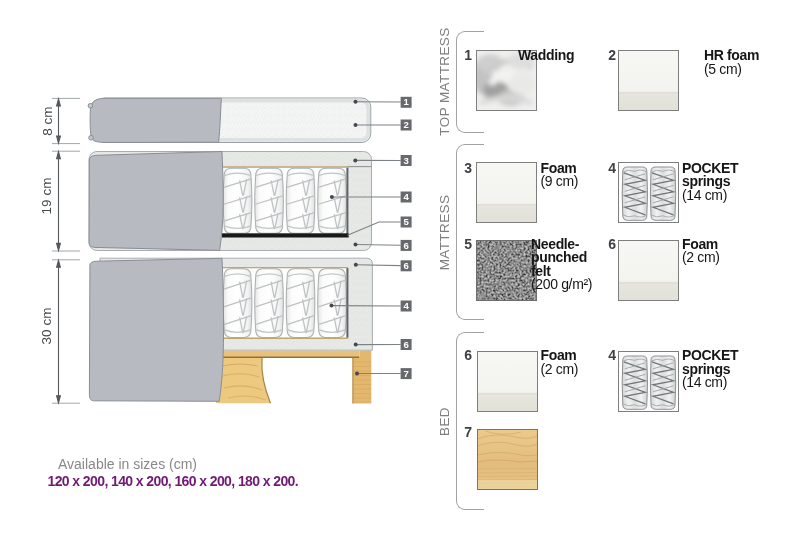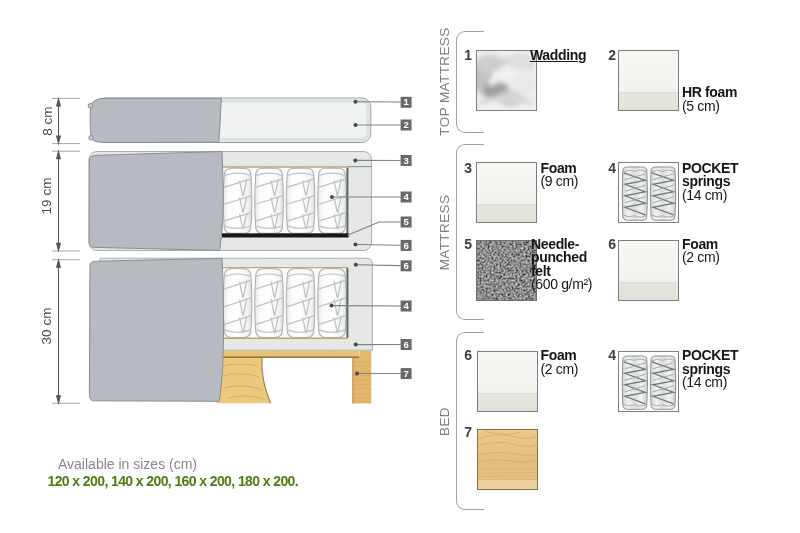--- a/index.html
+++ b/index.html
@@ -332,33 +332,33 @@
 </g>
 <defs>
           <filter id="wblur" x="-0.3" y="-0.3" width="1.6" height="1.6">
             <feGaussianBlur stdDeviation="2.6"></feGaussianBlur>
           </filter>
         </defs>
 <rect x="0.5" y="0.5" width="60" height="60" fill="none" stroke="#7e7e7e" stroke-width="1"></rect>
 </svg>
 </div>
 
-<div class="txt" style="left:530px;top:49.1px;text-decoration:underline;">Wadding</div>
+<div class="txt" style="left:518px;top:49.1px;">Wadding</div>
 
 <div class="num" style="left:590px;top:47.6px;">2</div>
 
 <div class="sw" style="left:617.5px;top:50.4px;">
 <svg width="61" height="61" viewBox="0 0 61 61">
 <rect width="61" height="61" fill="url(#foamG)"></rect>
 <line x1="0" y1="43" x2="61" y2="43" stroke="#d4d3cb" stroke-width="1"></line>
 <rect x="0.5" y="0.5" width="60" height="60" fill="none" stroke="#7e7e7e" stroke-width="1"></rect>
 </svg>
 </div>
 
-<div class="txt" style="left:682px;top:49.1px;margin-top:37px;">HR foam<br><span class="rg">(5 cm)</span></div>
+<div class="txt" style="left:704px;top:49.1px;">HR foam<br><span class="rg">(5 cm)</span></div>
 
 <div class="num" style="left:446px;top:160.5px;">3</div>
 
 <div class="sw" style="left:476.4px;top:161.5px;">
 <svg width="61" height="61" viewBox="0 0 61 61">
 <rect width="61" height="61" fill="url(#foamG)"></rect>
 <line x1="0" y1="43" x2="61" y2="43" stroke="#d4d3cb" stroke-width="1"></line>
 <rect x="0.5" y="0.5" width="60" height="60" fill="none" stroke="#7e7e7e" stroke-width="1"></rect>
 </svg>
 </div>
@@ -379,21 +379,21 @@
 
 <div class="num" style="left:446px;top:236.5px;">5</div>
 
 <div class="sw" style="left:476.2px;top:240.3px;">
 <svg width="61" height="61" viewBox="0 0 61 61">
 <rect width="61" height="61" fill="#8f8f8f" filter="url(#feltN)"></rect>
 <rect x="0.5" y="0.5" width="60" height="60" fill="none" stroke="#6e6e6e" stroke-width="1"></rect>
 </svg>
 </div>
 
-<div class="txt" style="left:531px;top:237.7px;">Needle-<br>punched<br>felt<br><span class="rg">(600 g/m²)</span></div>
+<div class="txt" style="left:531px;top:237.7px;">Needle-<br>punched<br>felt<br><span class="rg">(200 g/m²)</span></div>
 
 <div class="num" style="left:590px;top:236.5px;">6</div>
 
 <div class="sw" style="left:617.5px;top:240.3px;">
 <svg width="61" height="61" viewBox="0 0 61 61">
 <rect width="61" height="61" fill="url(#foamG)"></rect>
 <line x1="0" y1="43" x2="61" y2="43" stroke="#d4d3cb" stroke-width="1"></line>
 <rect x="0.5" y="0.5" width="60" height="60" fill="none" stroke="#7e7e7e" stroke-width="1"></rect>
 </svg>
 </div>
@@ -445,15 +445,15 @@
 <path d="M0,58 L61,57.5"></path>
 </g>
 <rect x="0" y="51" width="61" height="9" fill="#efd9a6" opacity="0.7"></rect>
 <rect x="0.5" y="0.5" width="60" height="60" fill="none" stroke="#8a7342" stroke-width="1"></rect>
 </svg>
 </div>
 
 
 <div class="abs" style="left:58px;top:455.5px;font-size:14px;color:#888888;">Available in sizes (cm)</div>
 
-<div class="abs" style="left:47.5px;top:472.5px;font-size:14px;font-weight:bold;color:#4d7c0f;letter-spacing:-0.6px;">120 x 200, 140 x 200, 160 x 200, 180 x 200.</div>
+<div class="abs" style="left:47.5px;top:472.5px;font-size:14px;font-weight:bold;color:#701a75;letter-spacing:-0.6px;">120 x 200, 140 x 200, 160 x 200, 180 x 200.</div>
 
 </div>
 
 </body></html>

